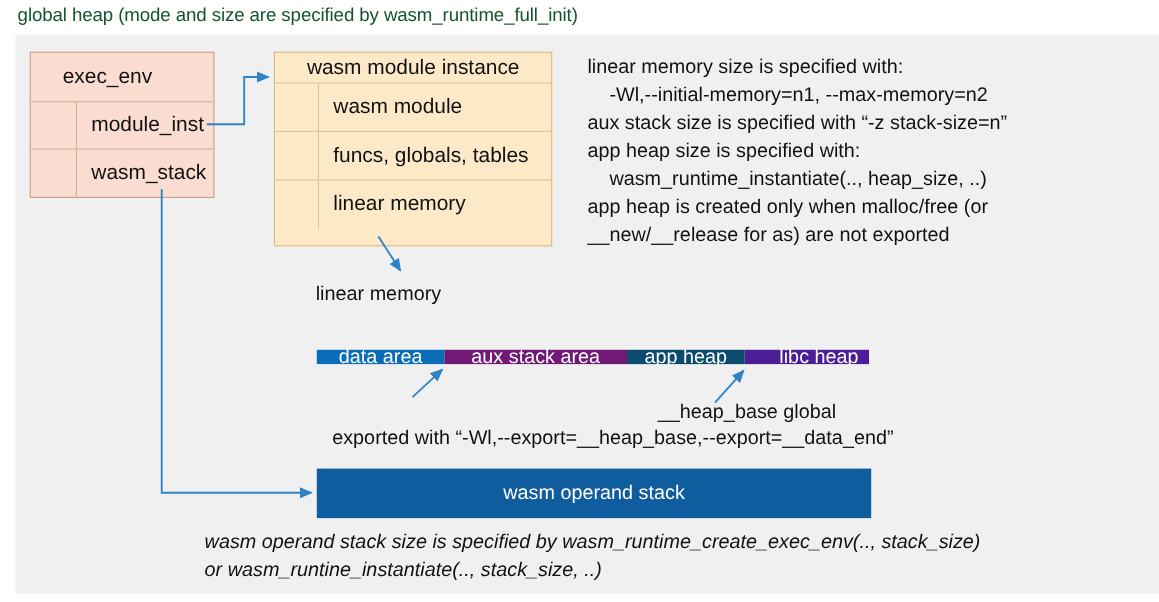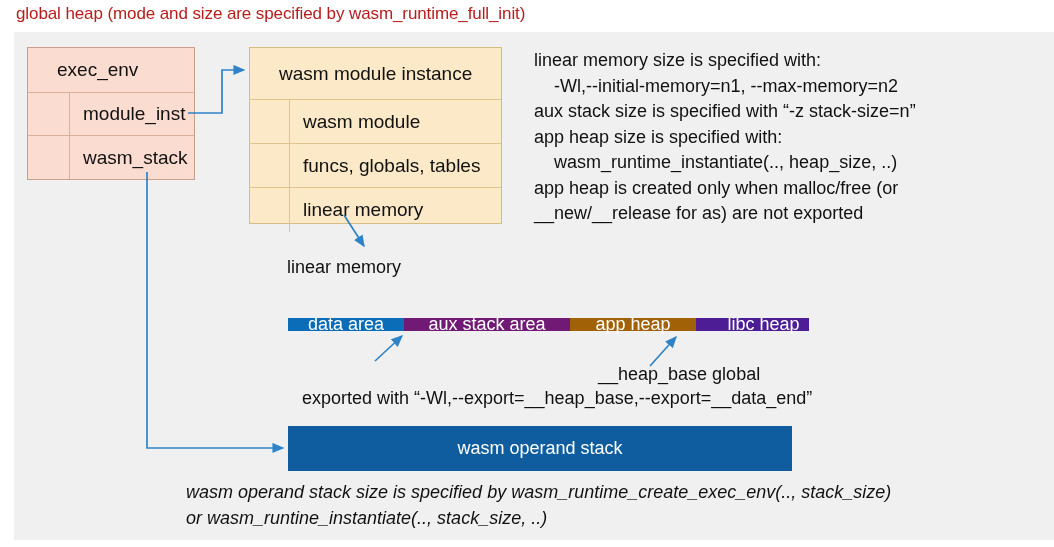--- a/index.html
+++ b/index.html
@@ -24,21 +24,21 @@
     top: 32px;
     width: 1040px;
     height: 508px;
     background: #f0f0f0;
   }
   .title {
     position: absolute;
     left: 16px;
     top: 4px;
     font-size: 17px;
-    color: #b91c1c;
+    color: #14532d;
     white-space: nowrap;
     letter-spacing: -0.1px;
   }
 
   
   .struct {
     position: absolute;
     box-sizing: border-box;
     border: 1px solid #b9b9a8;
   }
@@ -78,21 +78,21 @@
   #exec-env .gutter { width: 25px; }
 
   
   #module-inst {
     left: 249px; top: 47px; width: 253px; height: 177px;
     background: #fce9c8;
     border-color: #d9bb84;
   }
   #module-inst .row { border-bottom-color: #e0c48f; }
   #module-inst .gutter { border-right-color: #e0c48f; }
-  #module-inst .r-head { height: 52px; }
+  #module-inst .r-head { height: 28px; }
   #module-inst .r-head .cell { padding-left: 12px; }
   #module-inst .r-sub { height: 44px; }
   #module-inst .gutter { width: 23px; }
 
   
   .textblock {
     position: absolute;
     font-size: 18px;
     line-height: 25.5px;
     color: #111111;
@@ -207,21 +207,21 @@
 aux stack size is specified with “-z stack-size=n”
 app heap size is specified with:
     wasm_runtime_instantiate(.., heap_size, ..)
 app heap is created only when malloc/free (or
 __new/__release for as) are not exported</div>
 
   <div id="linmem-label">linear memory</div>
   <div id="membar">
       <div class="seg" style="width: 116px; background: rgb(11, 108, 184);">data area</div>
       <div class="seg" style="width: 166px; background: #701a75;">aux stack area</div>
-      <div class="seg" style="width: 126px; background: #a16207;">app heap</div>
+      <div class="seg" style="width: 107px; background: #0c4a6e;">app heap</div>
       <div class="seg" style="width: 113px; background: #4c1d95; padding-left: 22px;">libc heap</div>
     </div>
 
   <div id="ann-heap-base">__heap_base global</div>
   <div id="ann-exported">exported with “-Wl,--export=__heap_base,--export=__data_end”</div>
 
   <div id="operand-stack">wasm operand stack</div>
 
   <div class="textblock" id="notes-bottom">wasm operand stack size is specified by wasm_runtime_create_exec_env(.., stack_size)
 or wasm_runtine_instantiate(.., stack_size, ..)</div>

